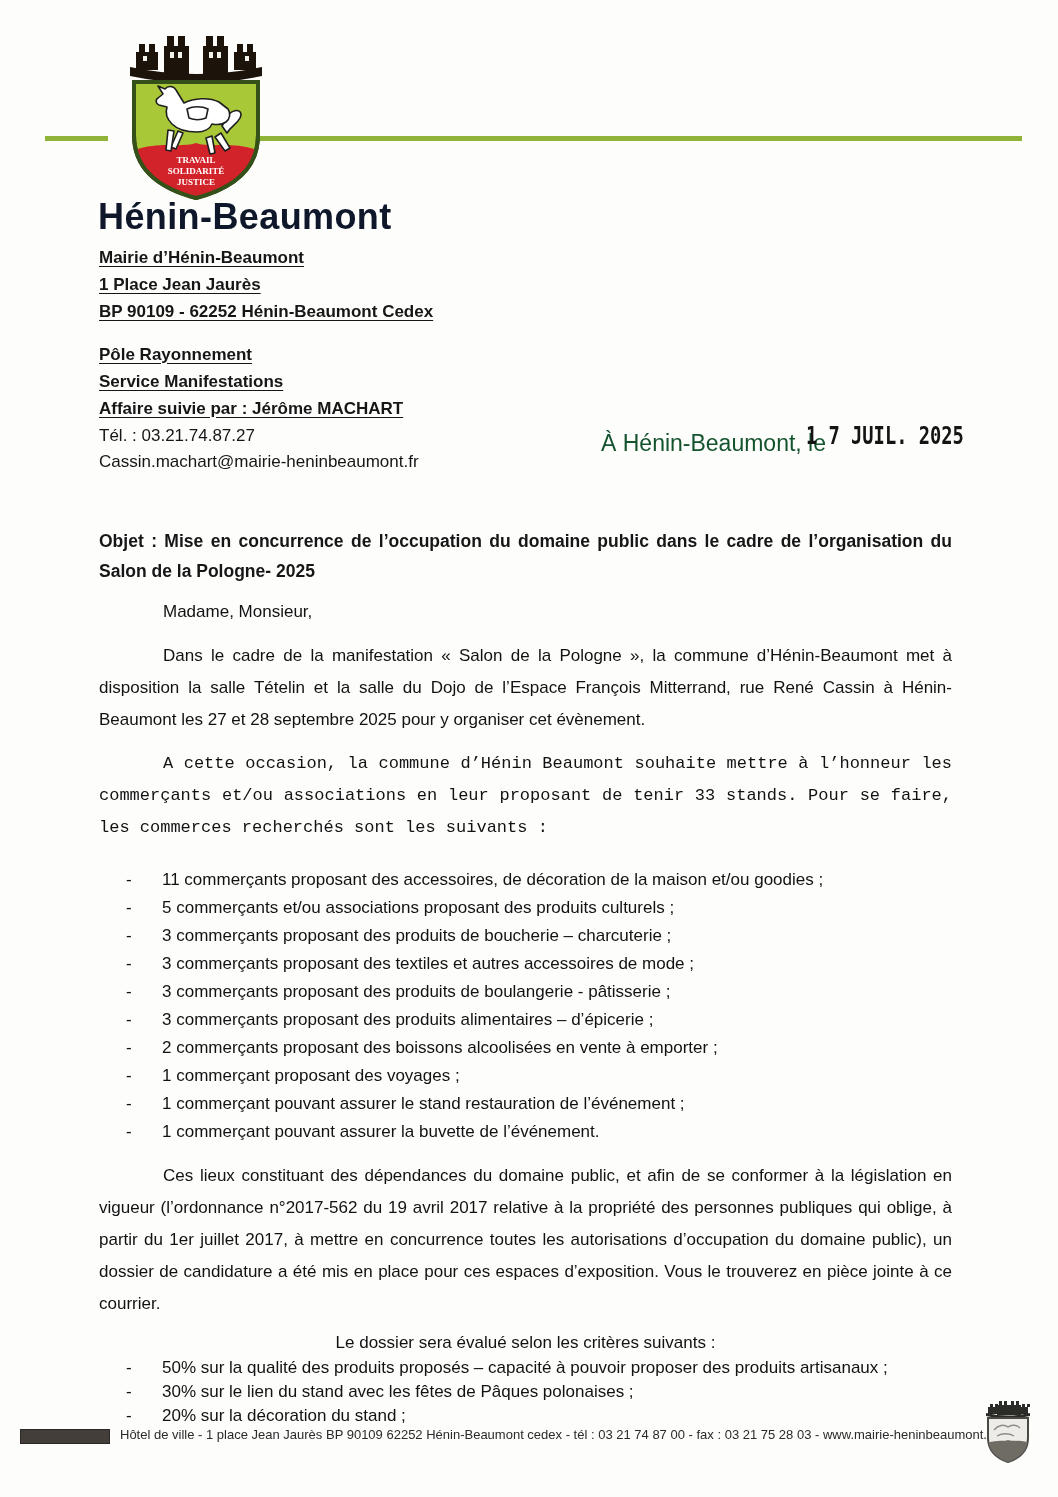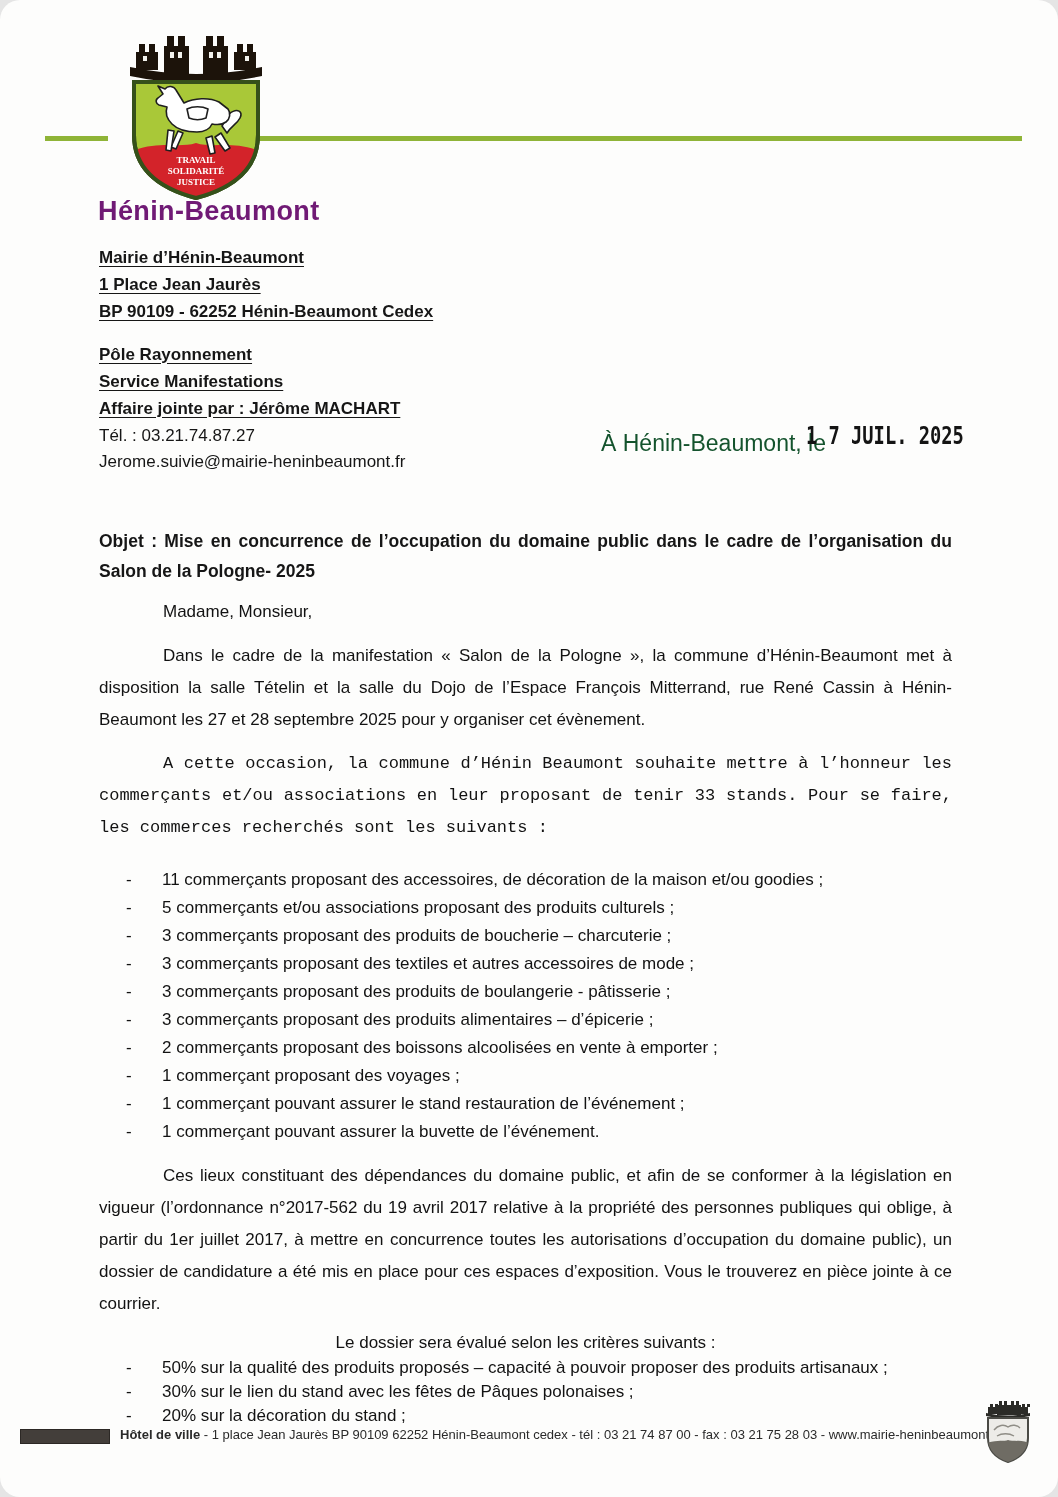--- a/index.html
+++ b/index.html
@@ -1,29 +1,29 @@
 <!DOCTYPE html>
 <html lang="fr"><head>
 <meta charset="utf-8">
 <style>
   html,body{margin:0;padding:0;background:#e5e5e5;}
   .page{
     position:relative;width:1058px;height:1497px;margin:0 auto;
     background:#fdfdfc;overflow:hidden;
-    font-family:"Liberation Sans", sans-serif;color:#161616;border-radius:20px;
+    font-family:"Liberation Sans", sans-serif;color:#161616;
   }
   
   .rule{position:absolute;height:5px;background:#8fb437;}
   .rule-left{left:45px;top:136px;width:63px;}
   .rule-right{left:259px;top:136px;width:763px;}
   
   .crest{position:absolute;left:126px;top:30px;width:140px;height:174px;}
   .wordmark{
     position:absolute;left:98px;top:196px;
-    font-size:27px;font-weight:bold;color:#701a75;letter-spacing:.4px;
+    font-size:36px;font-weight:bold;color:#0f172a;letter-spacing:.4px;
   }
   
   .sender{position:absolute;left:99px;top:244px;font-size:17px;line-height:27px;}
   .sender .u{font-weight:bold;text-decoration:underline;text-underline-offset:3px;}
   .sender .service{margin-top:16px;}
   .sender .contact{margin-top:1px;font-weight:normal;line-height:26px;}
   .sender .contact .tel-label{text-underline-offset:3px;}
   
   .dateline{position:absolute;left:601px;top:430px;font-size:23px;color:#14532d;}
   .stamp{
@@ -48,21 +48,21 @@
   ul.stands{list-style:none;margin:0 0 14px 0;padding:0;line-height:28px;}
   ul.stands li{position:relative;padding-left:63px;}
   ul.criteria{list-style:none;margin:0;padding:0;line-height:24px;}
   ul.criteria li{position:relative;padding-left:63px;}
   .dash{position:absolute;left:27px;top:0;}
   p.legal{text-indent:64px;margin:0 0 10px 0;}
   .criteria-intro{margin:0;line-height:26px;text-align:center;}
   
   .footer-bar{position:absolute;left:20px;top:1429px;width:88px;height:13px;background:#433e3a;border:1px solid #2c2825;}
   .footer-text{position:absolute;left:120px;top:1427px;font-size:13px;color:#2a2a2a;white-space:nowrap;}
-  .footer-text b{font-weight:bold;}
+  .footer-text b{font-weight:normal;}
   .footer-crest{position:absolute;left:984px;top:1400px;width:48px;height:66px;}
 </style>
 </head>
 <body>
 
 <div class="page">
 
   <div class="rule rule-left"></div>
   <div class="rule rule-right"></div>
 
@@ -111,25 +111,25 @@
 
   <div class="wordmark">Hénin-Beaumont</div>
 
   <div class="sender">
     <div class="u">Mairie d’Hénin-Beaumont</div>
     <div class="u">1 Place Jean Jaurès</div>
     <div class="u">BP 90109 - 62252 Hénin-Beaumont Cedex</div>
     <div class="service">
       <div class="u">Pôle Rayonnement</div>
       <div class="u">Service Manifestations</div>
-      <div class="u">Affaire jointe par : Jérôme MACHART</div>
+      <div class="u">Affaire suivie par : Jérôme MACHART</div>
     </div>
     <div class="contact">
       <div><span class="tel-label">Tél</span><span>. : 03.21.74.87.27</span></div>
-      <div>Jerome.suivie@mairie-heninbeaumont.fr</div>
+      <div>Cassin.machart@mairie-heninbeaumont.fr</div>
     </div>
   </div>
 
   <div class="dateline">À Hénin-Beaumont, le</div>
   <div class="stamp">1 7 JUIL. 2025</div>
 
   <div class="subject">Objet : Mise en concurrence de l’occupation du domaine public dans le cadre de l’organisation du Salon de la Pologne- 2025</div>
 
   <div class="letter-body">
     <p class="salutation">Madame, Monsieur,</p>

